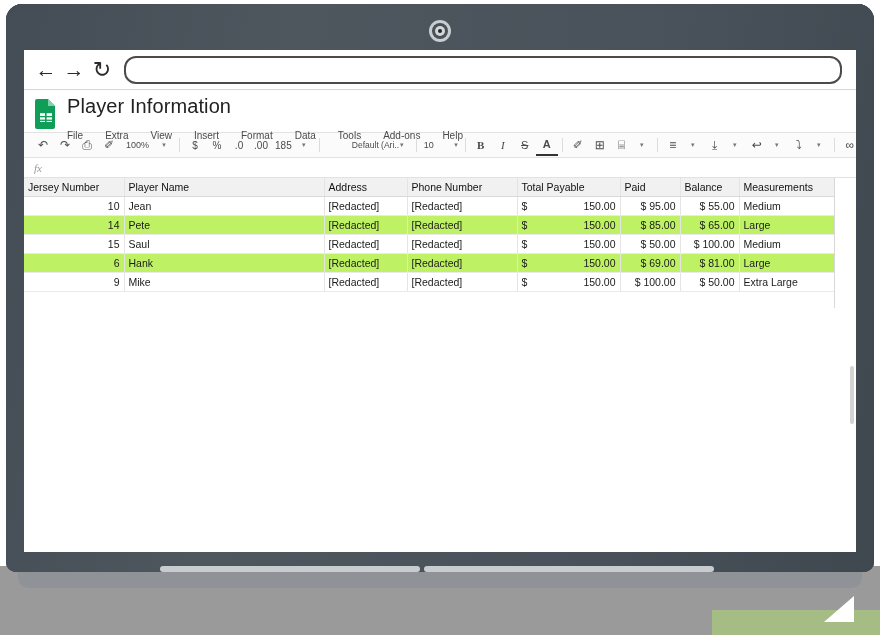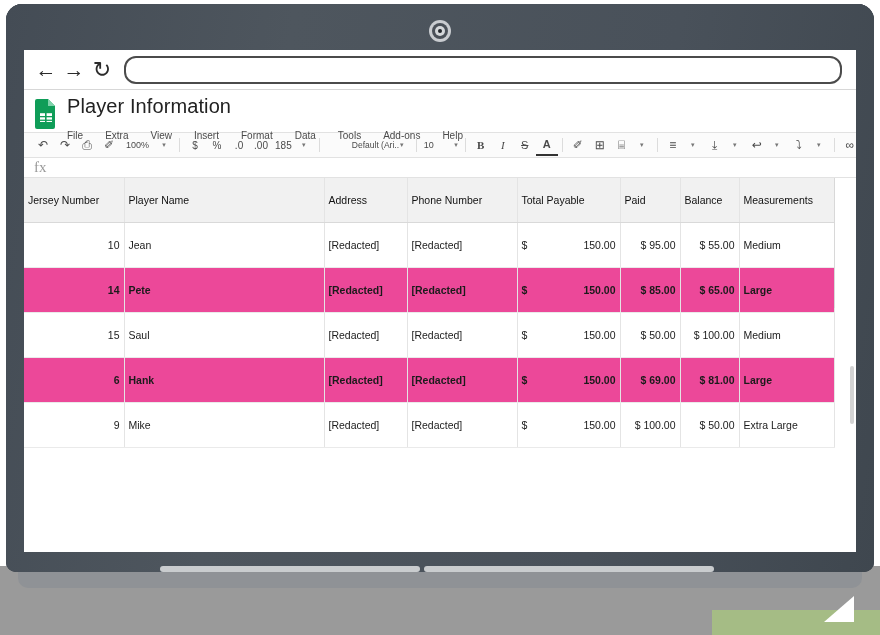--- a/index.html
+++ b/index.html
@@ -241,57 +241,58 @@
     height: 20px;
     border-bottom: 1px solid #e2e2e2;
     background: #ffffff;
     display: flex;
     align-items: center;
     padding-left: 10px;
     box-sizing: border-box;
   }
   .fx {
     font-family: "Liberation Serif", serif;
-    font-size: 15px;
+    font-style: italic;
+    font-size: 11px;
     color: #9a9a9a;
   }
 
   
   .grid-wrap {
     position: relative;
     background: #ffffff;
     height: 373px;
     overflow: hidden;
   }
   table.sheet {
     border-collapse: collapse;
     table-layout: fixed;
     width: 810px;
     margin-left: 0px;
     font-size: 10.5px;
     color: #1b1b1b;
   }
   table.sheet td, table.sheet th {
     height: 18px;
-    padding: 16px 4px;
+    padding: 3px 4px;
     border-right: 1px solid #e4e4e4;
     border-bottom: 1px solid #eaeaea;
     overflow: hidden;
     white-space: nowrap;
     font-weight: normal;
     font-size: 10.5px;
     box-sizing: border-box;
   }
   table.sheet tr.hdr td {
     background: #f1f1f1;
     text-align: left;
     color: #111111;
     border-bottom: 1px solid #d9d9d9;
   }
-  table.sheet tr.alt td { background: #ec4899; font-weight: bold; }
+  table.sheet tr.alt td { background: #bef264; }
   table.sheet tr td { background: #ffffff; }
   .c-num { text-align: right; }
   .money {
     display: flex;
     justify-content: space-between;
     align-items: center;
   }
   .money-dash { padding-right: 10px; }
   .grid-edge {
     position: absolute;

